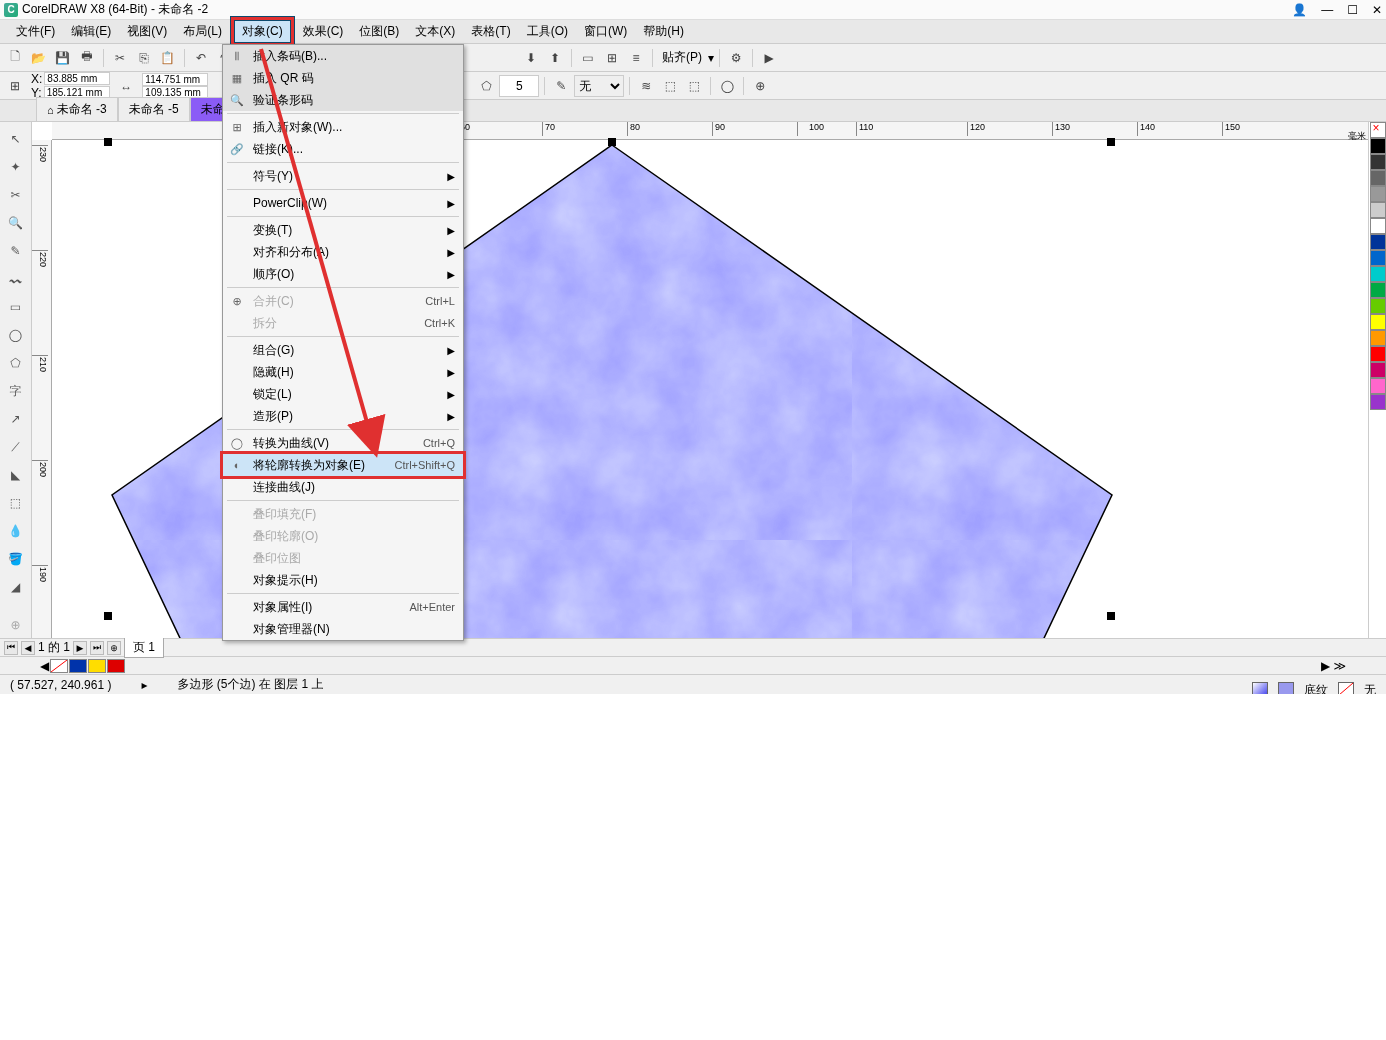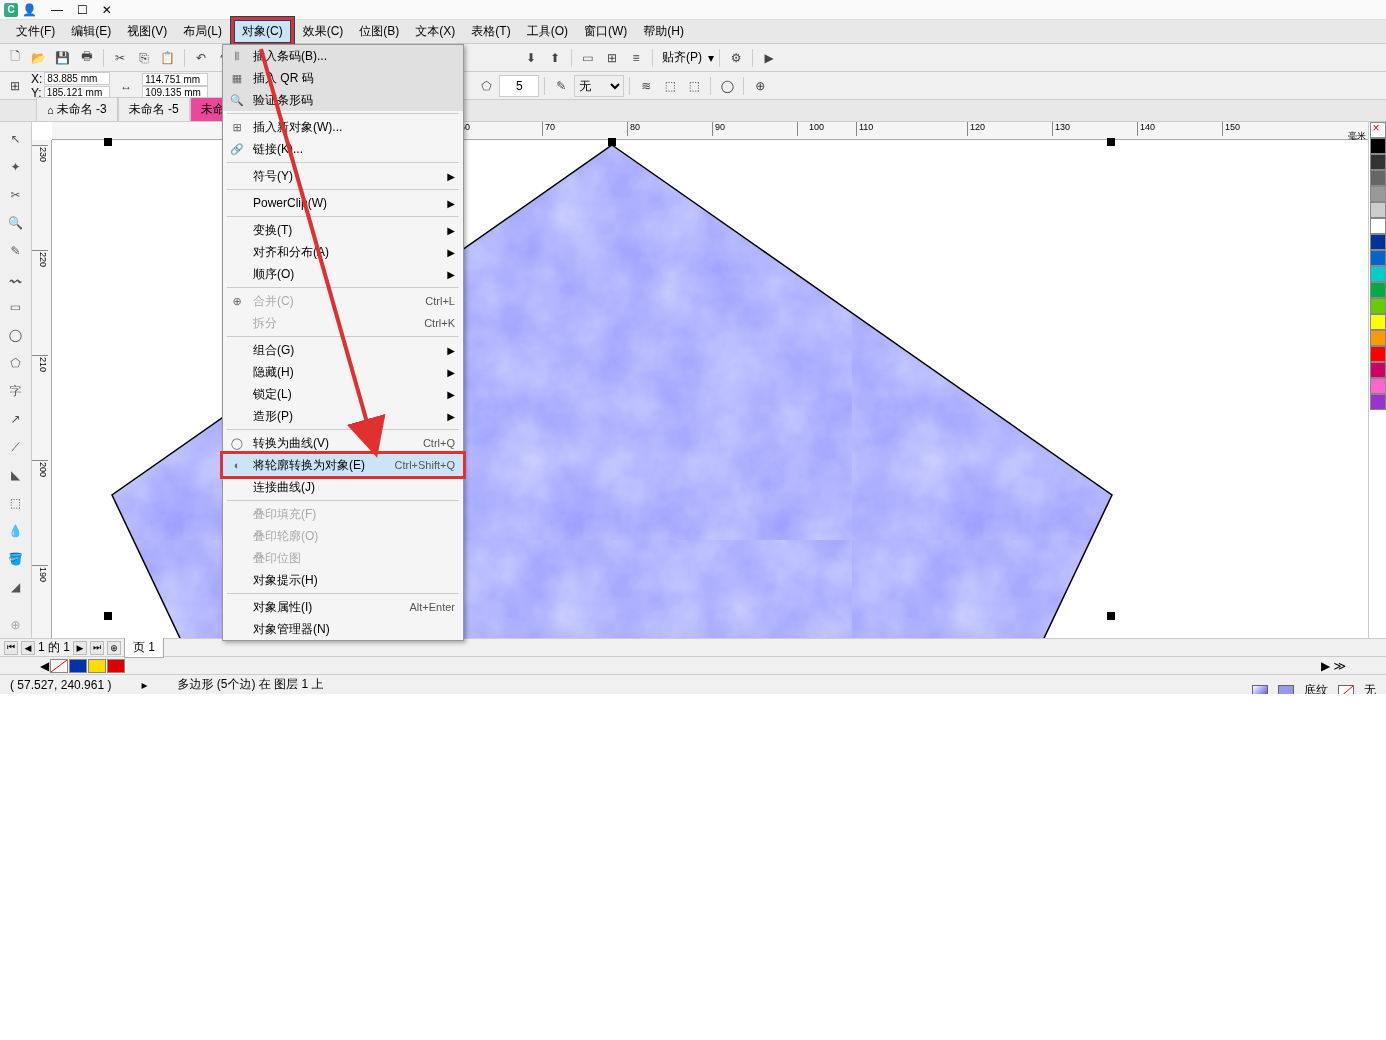--- a/index.html
+++ b/index.html
@@ -17,60 +17,61 @@
 .toolbar1 .tbtn, .toolbar2 .tbtn { width: 22px; height: 22px; display:flex; align-items:center; justify-content:center; color:#444; }
 .toolbar1 .sep, .toolbar2 .sep { width:1px; height:18px; background:#ccc; margin:0 3px; }
 .toolbar2 .coordbox { display:flex; flex-direction:column; font-size:10px; padding:0 3px; }
 .toolbar2 .coordbox .row { display:flex; gap:2px; }
 .toolbar2 .coordbox input { width: 66px; height:13px; font-size:10px; border:1px solid #ccc; padding:0 2px; }
 .toolbar2 .numinput { width: 40px; height:22px; border:1px solid #ccc; text-align:center; }
 .toolbar2 select { height:22px; border:1px solid #ccc; min-width:50px; }
 .doc-tabs { height: 22px; background: #e8e8e8; border-bottom:1px solid #ccc; display:flex; align-items:flex-end; padding-left: 36px; }
 .doc-tabs .dtab { padding: 3px 10px; background:#eee; border:1px solid #ccc; border-bottom:none; font-size:11px; display:flex; align-items:center; gap:3px; }
 .doc-tabs .dtab .home { font-size:11px; }
-.doc-tabs .dtab.active { background:#ec4899; }
+.doc-tabs .dtab.active { background:#8b5cf6; }
 .main { display:flex; height: calc(100% - 20px - 24px - 28px - 28px - 22px - 18px - 18px - 20px); position:relative; }
 .lefttools { width: 32px; background:#f0f0f0; border-right:1px solid #ccc; display:flex; flex-direction:column; padding-top:4px; gap:2px; }
 .lefttools .lt { width:26px; height:26px; margin:0 auto; display:flex; align-items:center; justify-content:center; color:#555; }
 .rulerarea { flex:1; position:relative; background:#fff; overflow:hidden; }
 .hruler { position:absolute; top:0; left:20px; right:0; height:18px; background:#f5f5f5; border-bottom:1px solid #aaa; font-size:9px; }
 .hruler .tick { position:absolute; top:0; height:14px; border-left:1px solid #888; padding-left:2px; font-size:9px; }
 .vruler { position:absolute; top:18px; left:0; width:20px; bottom:0; background:#f5f5f5; border-right:1px solid #aaa; }
 .vruler .tick { position:absolute; left:0; width:16px; border-top:1px solid #888; font-size:9px; writing-mode: vertical-rl; padding-top:1px; }
 .canvas { position:absolute; top:18px; left:20px; right:0; bottom:0; background:#fff; }
 .selhandle { position:absolute; width:8px; height:8px; background:#000; }
 .rightpalette { width: 18px; background:#fff; display:flex; flex-direction:column; border-left:1px solid #ccc; }
 .rightpalette .sw { width:16px; height:16px; border:1px solid #888; margin:0 auto; }
 .pagebar { height:18px; background:#f0f0f0; border-top:1px solid #ccc; display:flex; align-items:center; font-size:11px; padding:0 4px; gap:3px; }
 .pagebar .pbtn { width:14px; height:14px; background:#e8e8e8; border:1px solid #bbb; display:flex; align-items:center; justify-content:center; font-size:9px; }
 .pagebar .ptab { padding:1px 8px; background:#fff; border:1px solid #aaa; }
 .colorbar { height:18px; background:#f0f0f0; border-top:1px solid #ccc; display:flex; align-items:center; padding:0 40px; gap:1px; }
 .colorbar .csw { width:18px; height:14px; border:1px solid #888; }
 .statusbar { height:20px; background:#f0f0f0; border-top:1px solid #ccc; display:flex; align-items:center; padding:0 10px; font-size:11px; gap:30px; }
-.statusbar .right { margin-left:auto; display:flex; gap:10px; align-items:flex-end;margin-top:12px; }
+.statusbar .right { margin-left:auto; display:flex; gap:10px; align-items:flex-start;margin-top:12px; }
 .statusbar .swatch { width:16px; height:14px; border:1px solid #666; }
 
 .dropdown { position:absolute; top:44px; left:222px; width:242px; background:#f5f5f5; border:1px solid #999; box-shadow: 2px 2px 4px rgba(0,0,0,0.3); z-index:100; }
 .dropdown .di { height:22px; display:flex; align-items:center; padding: 0 8px 0 30px; position:relative; font-size:12px;}
 .dropdown .di.hov { background:#e0e0e0; }
 .dropdown .di .icon { position:absolute; left:6px; width:16px; height:16px; display:flex; align-items:center; justify-content:center; font-size:11px; color:#666; }
 .dropdown .di .arrow { margin-left:auto; font-size:10px; }
 .dropdown .di .shortcut { margin-left:auto; color:#555; font-size:11px; }
 .dropdown .di.disabled { color:#aaa; }
 .dropdown .di.highlighted2 { background:#cce4f7; position:relative; }
 .dropdown .di.highlighted2::before { content:""; position:absolute; top:-3px; left:-3px; right:-3px; bottom:-3px; border:3px solid #e03030; pointer-events:none; z-index:2; }
 .dropdown .divider { height:1px; background:#ccc; margin: 2px 4px; }
 .red-arrow { position:absolute; top:44px; left:256px; z-index:101; pointer-events:none; }
 .mmunit { font-size:9px; position:absolute; right:2px; top:8px; }
 </style>
 </head>
 <body>
 
 <div class="titlebar">
   <span class="logo">C</span>
+  <span class="title">CorelDRAW X8 (64-Bit) - 未命名 -2</span>
   <div class="winbtns">
     <span>👤</span>
     <span>—</span>
     <span>☐</span>
     <span>✕</span>
   </div>
 </div>
 
 <div class="menubar">
   <span class="menuitem">文件(F)</span>

